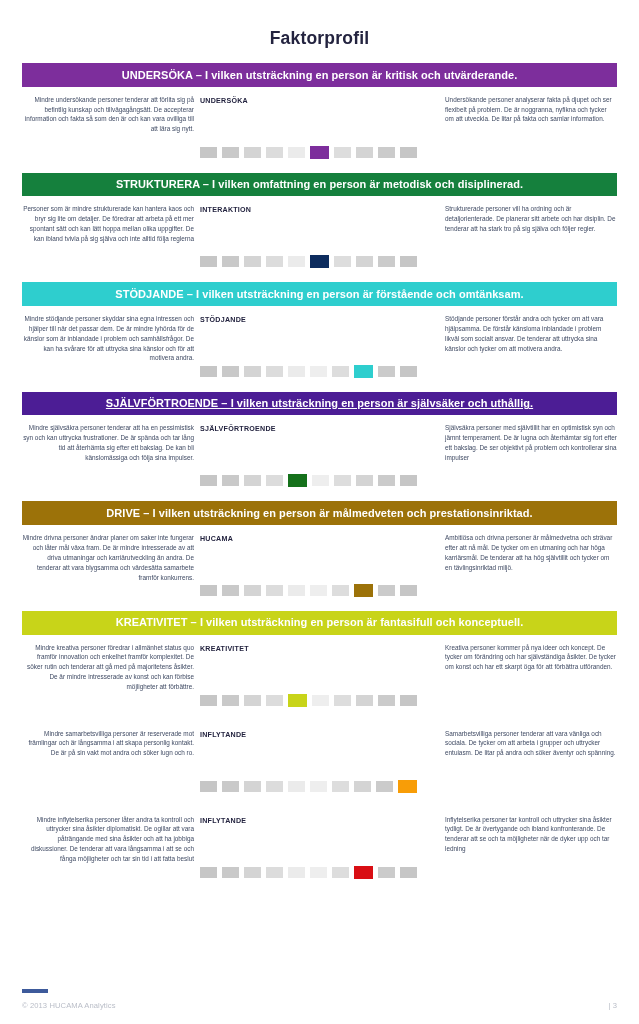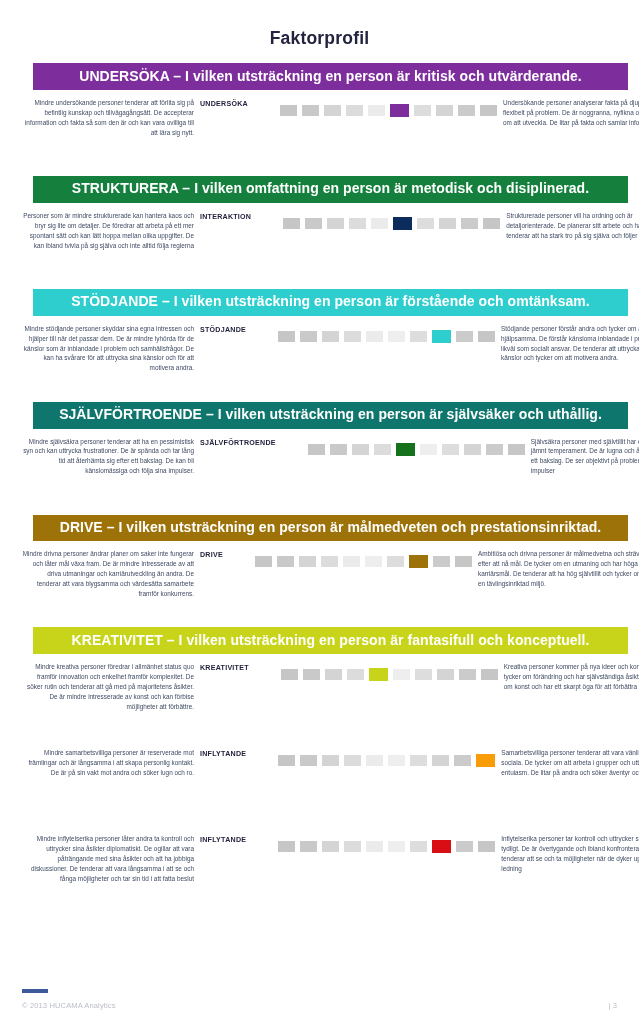--- a/index.html
+++ b/index.html
@@ -27,26 +27,25 @@
     padding-top: 28px;
     padding-bottom: 14px;
   }
 
   .factor { width: 100%; }
 
   .factor-header {
     width: 100%;
     text-align: center;
     color: #ffffff;
-    font-size: 14px;
+    font-size: 11px;
     font-weight: bold;
     letter-spacing: 0.05px;
     padding: 5.5px 8px 6px 8px;
     line-height: 1.1;
-    margin-left: 11px;
   }
 
   .factor-body {
     display: flex;
     align-items: flex-start;
     padding: 8px 0 4px 0;
     min-height: 86px;
   }
   .col-left, .col-right {
     font-size: 6.4px;
@@ -54,22 +53,22 @@
     color: #3f4a63;
     width: 178px;
     flex: 0 0 178px;
   }
   .col-left { text-align: right; padding-right: 6px; }
   .col-right { text-align: left; padding-left: 6px; }
 
   .col-mid {
     flex: 1 1 auto;
     display: flex;
-    flex-direction: row;
-    align-items: flex-end;
+    flex-direction: column;
+    align-items: flex-start;
     padding-top: 2px;
     gap: 32px;
   }
   .scale-label {
     font-size: 7.1px;
     font-weight: bold;
     color: #23233f;
     letter-spacing: 0.25px;
     margin-bottom: 9px;
   }
@@ -177,21 +176,21 @@
               <div class="seg" style="background: rgb(221, 221, 221);"></div>
               <div class="seg active" style="background: rgb(46, 206, 206);"></div>
               <div class="seg" style="background: rgb(203, 203, 203);"></div>
               <div class="seg" style="background: rgb(198, 198, 198);"></div>
             </div>
           </div>
           <div class="col-right">Stödjande personer förstår andra och tycker om att vara hjälpsamma. De förstår känsloma inblandade i problem likväl som socialt ansvar. De tenderar att uttrycka sina känslor och tycker om att motivera andra.</div>
         </div>
       </div>
       <div class="factor">
-        <div class="factor-header" style="background: #0f766e;">SJÄLVFÖRTROENDE – I vilken utsträckning en person är självsäker och uthållig.</div>
+        <div class="factor-header" style="background: #4c1d95; text-decoration: underline;">SJÄLVFÖRTROENDE – I vilken utsträckning en person är självsäker och uthållig.</div>
         <div class="factor-body">
           <div class="col-left">Mindre självsäkra personer tenderar att ha en pessimistisk syn och kan uttrycka frustrationer. De är spända och tar lång tid att återhämta sig efter ett bakslag. De kan bli känslomässiga och följa sina impulser.</div>
           <div class="col-mid">
             <div class="scale-label">SJÄLVFÖRTROENDE</div>
             <div class="scale">
               <div class="seg" style="background: rgb(198, 198, 198);"></div>
               <div class="seg" style="background: rgb(201, 201, 201);"></div>
               <div class="seg" style="background: rgb(212, 212, 212);"></div>
               <div class="seg" style="background: rgb(220, 220, 220);"></div>
               <div class="seg active" style="background: rgb(21, 113, 27);"></div>
@@ -203,21 +202,21 @@
             </div>
           </div>
           <div class="col-right">Självsäkra personer med självtillit har en optimistisk syn och jämnt temperament. De är lugna och återhämtar sig fort efter ett bakslag. De ser objektivt på problem och kontrollerar sina impulser</div>
         </div>
       </div>
       <div class="factor">
         <div class="factor-header" style="background: rgb(156, 114, 9);">DRIVE – I vilken utsträckning en person är målmedveten och prestationsinriktad.</div>
         <div class="factor-body">
           <div class="col-left">Mindre drivna personer ändrar planer om saker inte fungerar och låter mål växa fram. De är mindre intresserade av att driva utmaningar och karriärutveckling än andra. De tenderar att vara blygsamma och värdesätta samarbete framför konkurrens.</div>
           <div class="col-mid">
-            <div class="scale-label">DRIVE</div>
+            <div class="scale-label">HUCAMA</div>
             <div class="scale">
               <div class="seg" style="background: rgb(198, 198, 198);"></div>
               <div class="seg" style="background: rgb(201, 201, 201);"></div>
               <div class="seg" style="background: rgb(212, 212, 212);"></div>
               <div class="seg" style="background: rgb(220, 220, 220);"></div>
               <div class="seg" style="background: rgb(235, 235, 235);"></div>
               <div class="seg" style="background: rgb(238, 238, 238);"></div>
               <div class="seg" style="background: rgb(221, 221, 221);"></div>
               <div class="seg active" style="background: rgb(156, 114, 9);"></div>
               <div class="seg" style="background: rgb(203, 203, 203);"></div>

